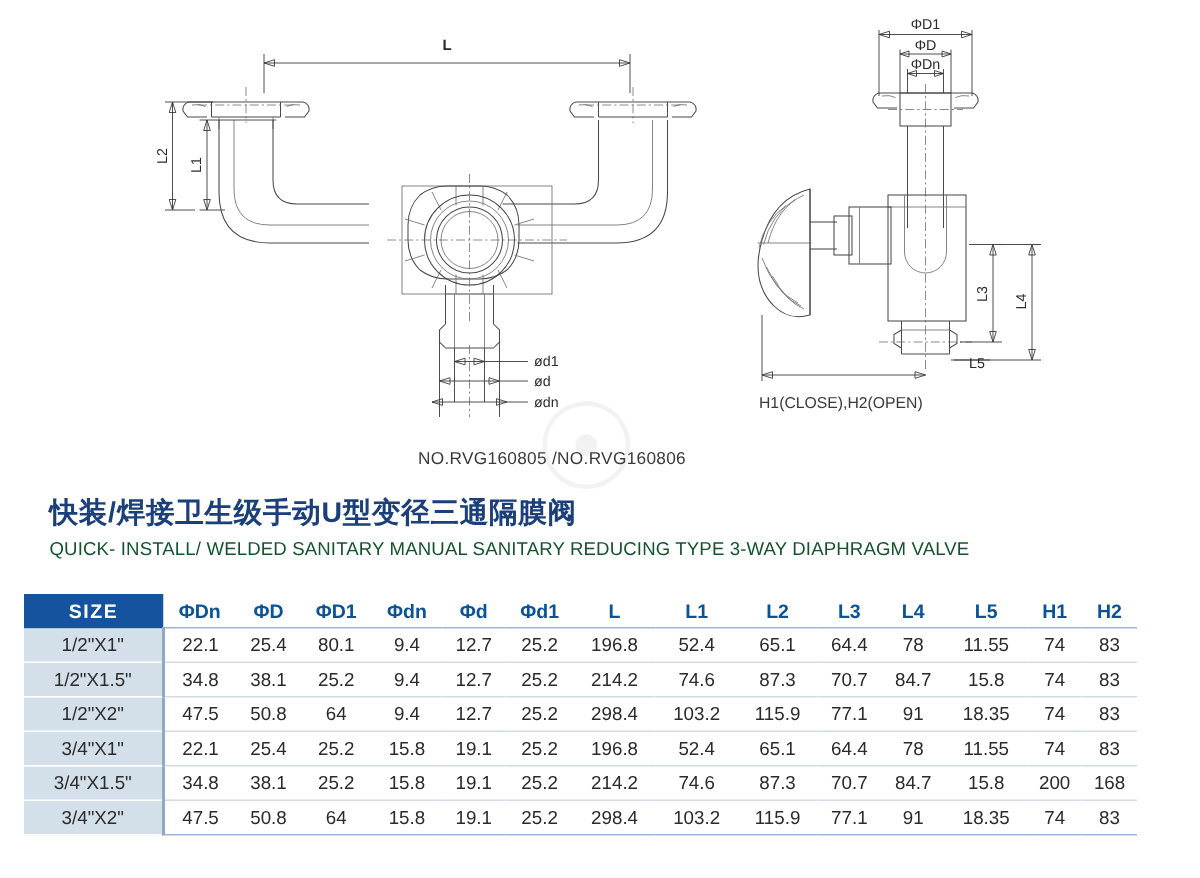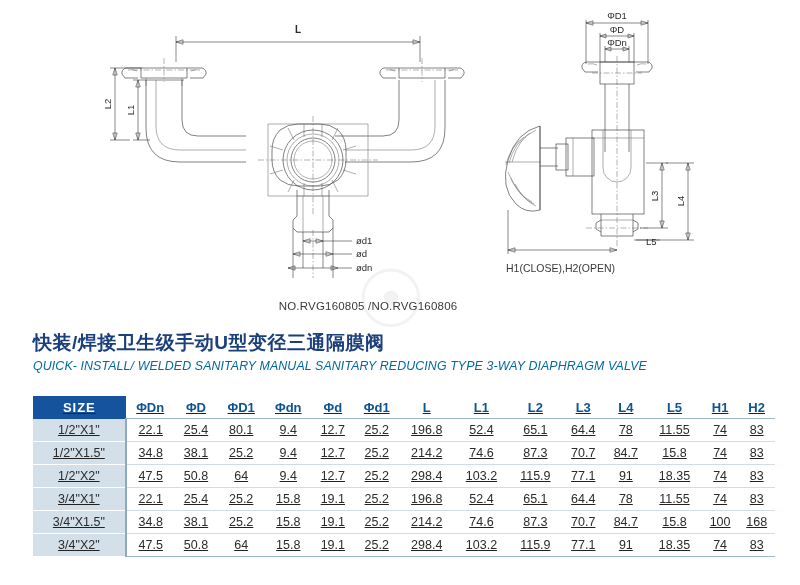--- a/index.html
+++ b/index.html
@@ -64,36 +64,34 @@
     font-size: 19px;
     font-weight: bold;
     color: #1b3f7a;
     letter-spacing: 0.5px;
     line-height: 24px;
     white-space: nowrap;
   }
   #title-en {
     margin-top: 3px;
     font-size: 12.4px;
-    color: #0369a1;
+    color: #14532d;
     letter-spacing: 0.1px;
     line-height: 16px;
     white-space: nowrap;
-    font-style: italic;
   }
 
   
   #spec-table {
     position: absolute;
-    left: 33px;
+    left: 16px;
     top: 396px;
     width: 742px;
     border-collapse: collapse;
     font-size: 12.5px;
-    text-decoration: underline;
   }
   #spec-table th, #spec-table td {
     padding: 0;
     height: 22px;
     text-align: center;
     vertical-align: middle;
     white-space: nowrap;
   }
   #spec-table thead th {
     background: #ffffff;
@@ -495,21 +493,21 @@
         <td>25.2</td>
         <td>15.8</td>
         <td>19.1</td>
         <td>25.2</td>
         <td>214.2</td>
         <td>74.6</td>
         <td>87.3</td>
         <td>70.7</td>
         <td>84.7</td>
         <td>15.8</td>
-        <td>100</td>
+        <td>200</td>
         <td>168</td>
       </tr>
       <tr>
         <td class="size-cell">3/4"X2"</td>
         <td>47.5</td>
         <td>50.8</td>
         <td>64</td>
         <td>15.8</td>
         <td>19.1</td>
         <td>25.2</td>

